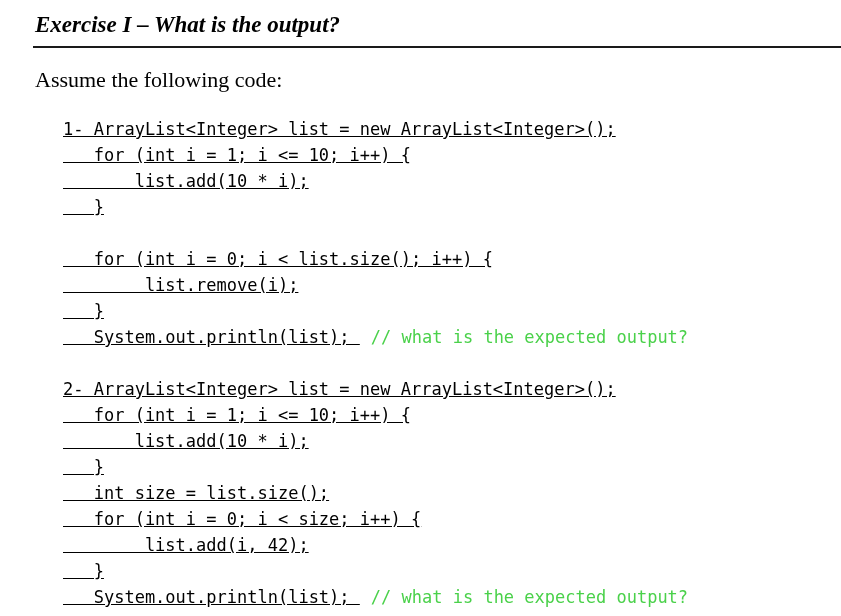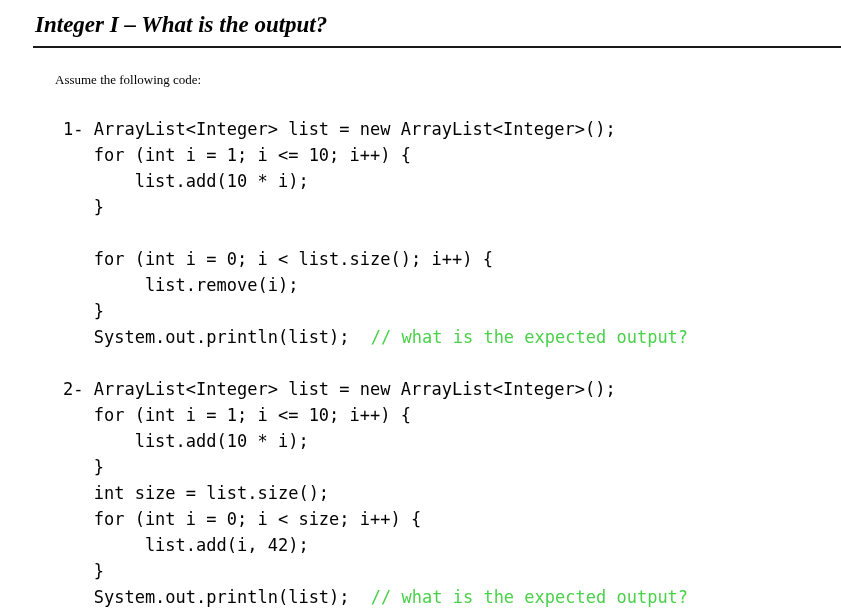--- a/index.html
+++ b/index.html
@@ -43,26 +43,25 @@
     height: 0;
     border-top: 2px solid #1a1a1a;
   }
 
   
   .intro-line {
     position: absolute;
     left: 35px;
     top: 68px;
     font-family: "Liberation Serif", "DejaVu Serif", serif;
-    font-size: 13px;
+    font-size: 22px;
     font-weight: normal;
     font-style: normal;
     white-space: pre;
     line-height: 24px;
-    margin-left: 20px;
   }
 
   
   .code-area {
     position: absolute;
     left: 63px;
     top: 116px;
     width: 778px;
   }
   .code-block {
@@ -76,35 +75,36 @@
   .code-line {
     white-space: pre;
     min-height: 26px;
     font-family: "DejaVu Sans Mono", "Liberation Mono", monospace;
   }
   .code-line.blank {
     height: 26px;
   }
   .code-text {
     white-space: pre;
+    text-decoration: underline;
   }
   .code-comment {
     color: #4ad14a;
     white-space: pre;
     margin-left: 11px;
   }
   .block-gap {
     height: 26px;
   }
 </style>
 </head>
 <body>
 
 <div class="doc-header">
-  <div class="exercise-title">Integer I – What is the output?</div>
+  <div class="exercise-title">Exercise I – What is the output?</div>
   <div class="title-rule"></div>
 </div>
 
 <div class="intro-line">Assume the following code:</div>
 
 <div class="code-area">
   <div class="code-block" id="block-0"><div class="code-line"><span class="code-text">1- ArrayList&lt;Integer&gt; list = new ArrayList&lt;Integer&gt;();</span></div><div class="code-line"><span class="code-text">   for (int i = 1; i &lt;= 10; i++) {</span></div><div class="code-line"><span class="code-text">       list.add(10 * i);</span></div><div class="code-line"><span class="code-text">   }</span></div><div class="code-line blank">&nbsp;</div><div class="code-line"><span class="code-text">   for (int i = 0; i &lt; list.size(); i++) {</span></div><div class="code-line"><span class="code-text">        list.remove(i);</span></div><div class="code-line"><span class="code-text">   }</span></div><div class="code-line"><span class="code-text">   System.out.println(list); </span><span class="code-comment" style="color: rgb(74, 209, 74);">// what is the expected output?</span></div></div>
   <div class="block-gap"></div>
   <div class="code-block" id="block-1"><div class="code-line"><span class="code-text">2- ArrayList&lt;Integer&gt; list = new ArrayList&lt;Integer&gt;();</span></div><div class="code-line"><span class="code-text">   for (int i = 1; i &lt;= 10; i++) {</span></div><div class="code-line"><span class="code-text">       list.add(10 * i);</span></div><div class="code-line"><span class="code-text">   }</span></div><div class="code-line"><span class="code-text">   int size = list.size();</span></div><div class="code-line"><span class="code-text">   for (int i = 0; i &lt; size; i++) {</span></div><div class="code-line"><span class="code-text">        list.add(i, 42);</span></div><div class="code-line"><span class="code-text">   }</span></div><div class="code-line"><span class="code-text">   System.out.println(list); </span><span class="code-comment" style="color: rgb(74, 209, 74);">// what is the expected output?</span></div></div>
 </div>

